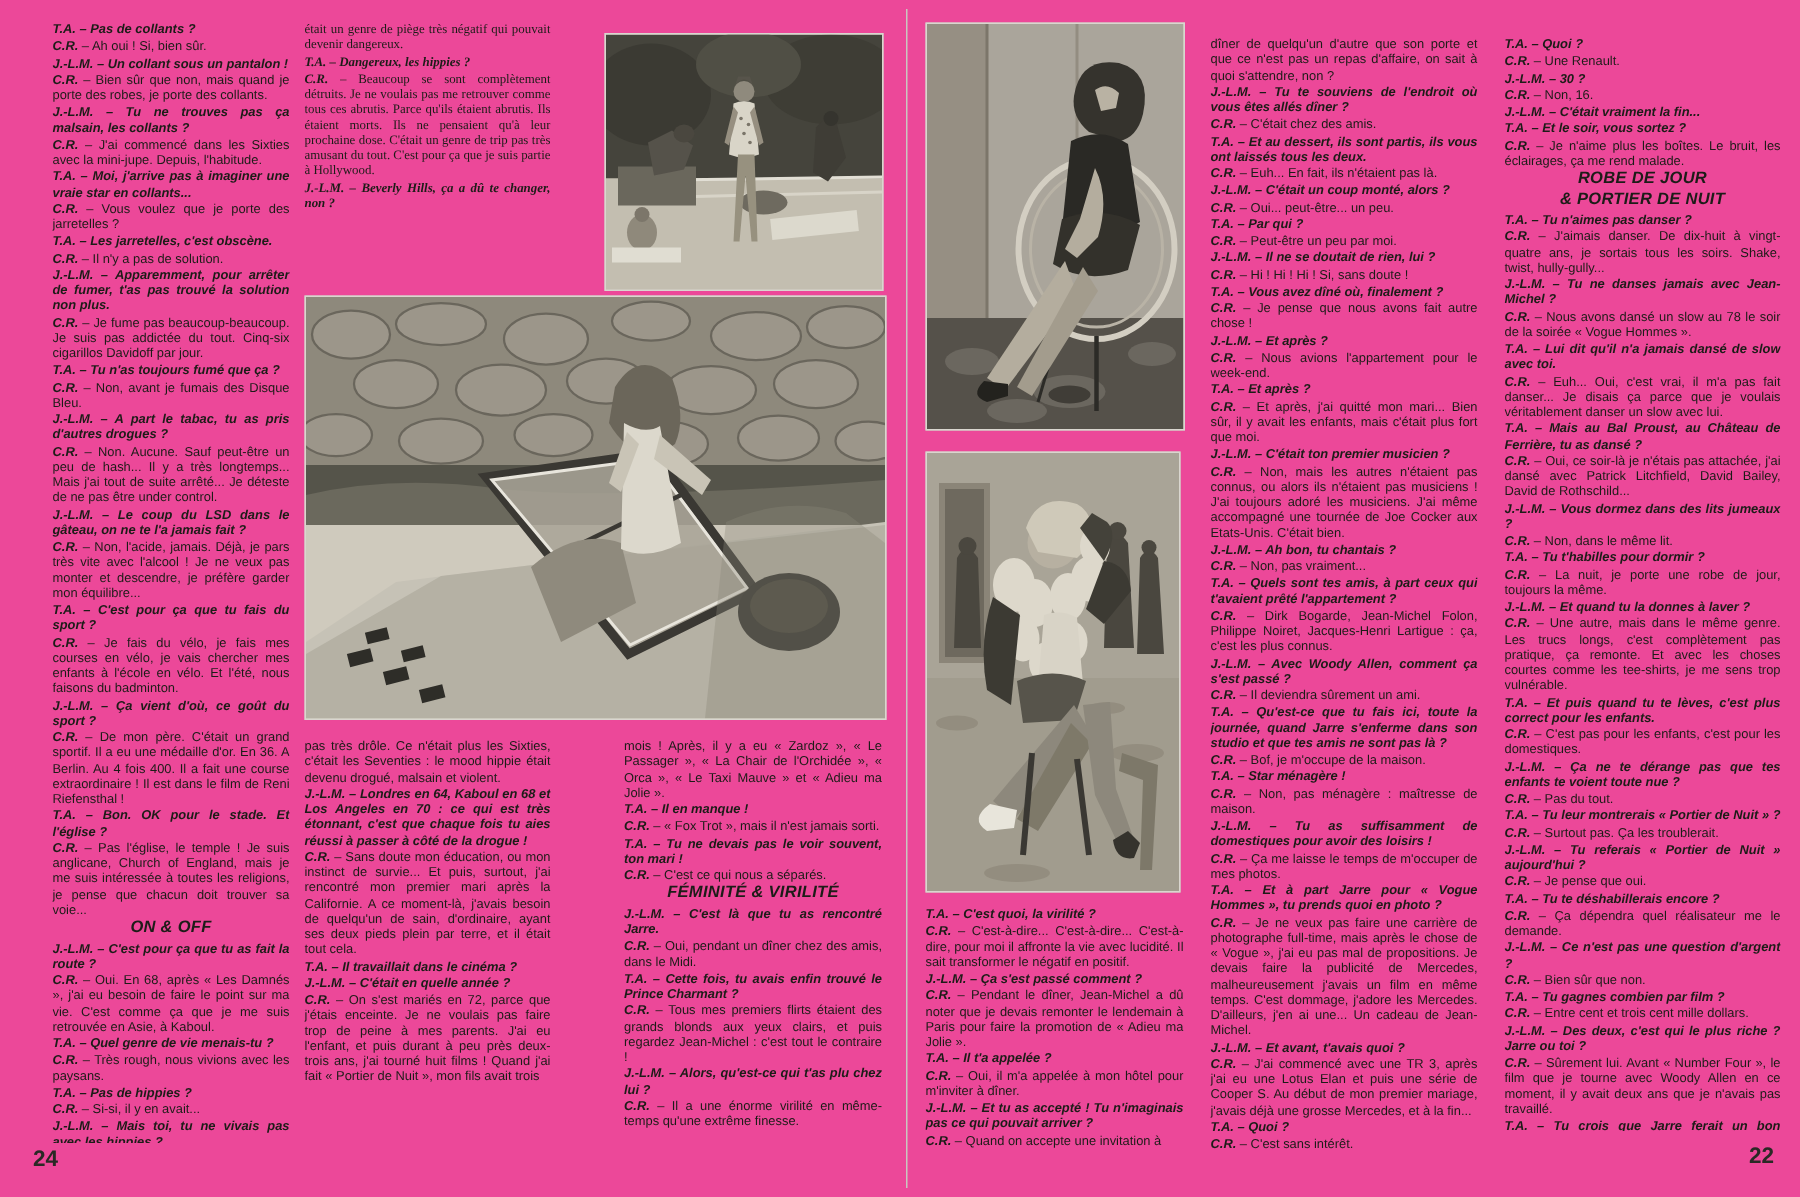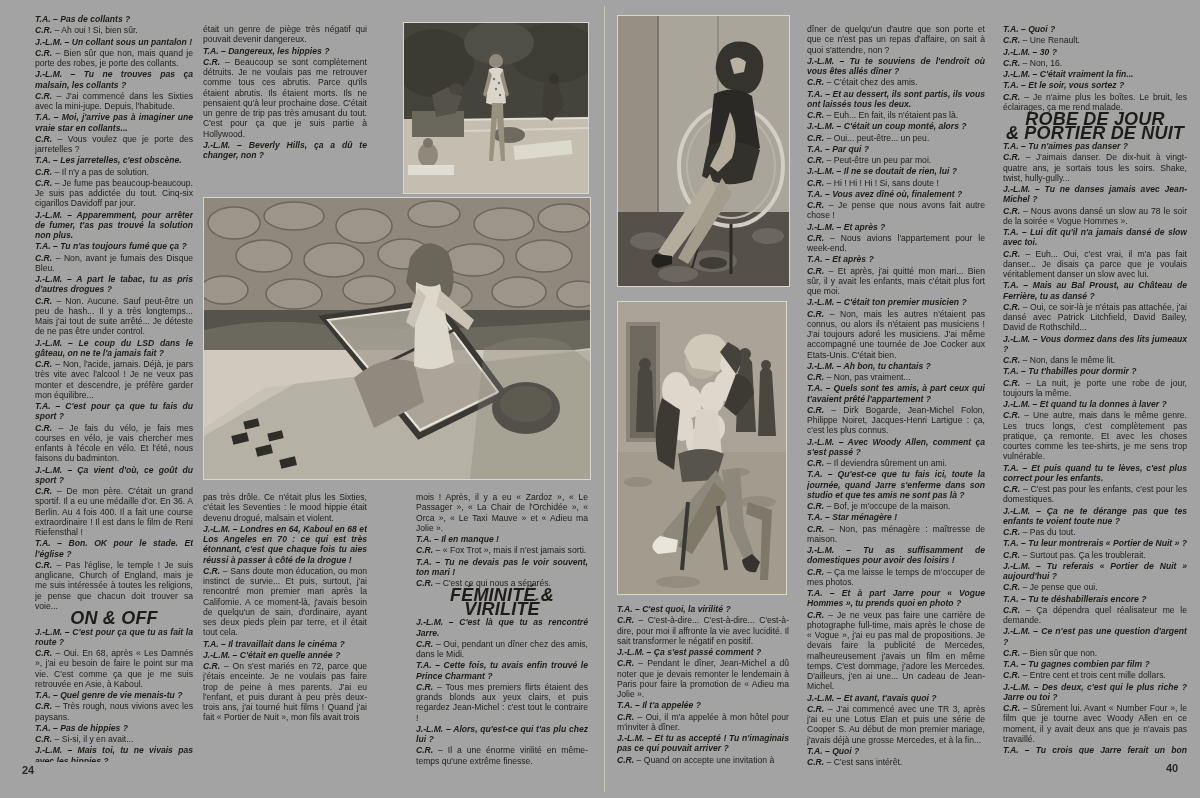--- a/index.html
+++ b/index.html
@@ -1,67 +1,67 @@
 <!DOCTYPE html>
 <html><head>
 <meta charset="utf-8">
 <style>
   html,body{margin:0;padding:0;background:#e8e6e0;}
   .spread{
     position:relative;width:1200px;height:798px;
-    background:#a3a3a3;
+    background:#ec4899;
     font-family:"Liberation Sans", sans-serif;
     color:#1d1c18;overflow:hidden;
   }
   .col{
     position:absolute;
     font-size:8.6px;line-height:10.25px;
     text-align:justify;overflow:hidden;
   }
   .col p{margin:0 0 1px 0;}
   .line.q{font-weight:bold;font-style:italic;}
   .speaker{font-weight:bold;font-style:italic;}
   .heading{
     text-align:center;font-weight:bold;font-style:italic;
-    font-size:18px;line-height:13.5px;margin:6px 0 4px 0;
+    font-size:11px;line-height:13.5px;margin:6px 0 4px 0;
     white-space:pre-line;letter-spacing:.2px;
   }
   .photo{
     position:absolute;overflow:hidden;
     border:1px solid #d9d6cf;background:#c9c5ba;
   }
   .photo svg{display:block;}
   .gutter{
     position:absolute;left:604px;top:6px;width:1px;height:786px;
     background:#c9c6bf;
   }
   .page-num{
-    position:absolute;font-size:11px;font-weight:bold;color:#2a2925;
+    position:absolute;font-size:15px;font-weight:bold;color:#2a2925;
   }
   .page-num.left{left:22px;top:764px;}
   .page-num.right{left:1166px;top:762px;}
 </style>
 </head>
 <body>
 
 <div class="spread">
 
   <div class="col" style="left:35px;top:14px;width:158px;height:748px;">
       <p class="line q"><span class="speaker">T.A.</span> – Pas de collants ?</p>
       <p class="line a"><span class="speaker">C.R.</span> – Ah oui ! Si, bien sûr.</p>
       <p class="line q"><span class="speaker">J.-L.M.</span> – Un collant sous un pantalon !</p>
       <p class="line a"><span class="speaker">C.R.</span> – Bien sûr que non, mais quand je porte des robes, je porte des collants.</p>
       <p class="line q"><span class="speaker">J.-L.M.</span> – Tu ne trouves pas ça malsain, les collants ?</p>
       <p class="line a"><span class="speaker">C.R.</span> – J'ai commencé dans les Sixties avec la mini-jupe. Depuis, l'habitude.</p>
       <p class="line q"><span class="speaker">T.A.</span> – Moi, j'arrive pas à imaginer une vraie star en collants...</p>
       <p class="line a"><span class="speaker">C.R.</span> – Vous voulez que je porte des jarretelles ?</p>
       <p class="line q"><span class="speaker">T.A.</span> – Les jarretelles, c'est obscène.</p>
       <p class="line a"><span class="speaker">C.R.</span> – Il n'y a pas de solution.</p>
+      <p class="line q"><span class="speaker">J.-L.M.</span> – Apparemment, pour arrêter de fumer, t'as pas trouvé la solution non plus.</p>
       <p class="line a"><span class="speaker">C.R.</span> – Je fume pas beaucoup-beaucoup. Je suis pas addictée du tout. Cinq-six cigarillos Davidoff par jour.</p>
-      <p class="line q"><span class="speaker">J.-L.M.</span> – Apparemment, pour arrêter de fumer, t'as pas trouvé la solution non plus.</p>
       <p class="line q"><span class="speaker">T.A.</span> – Tu n'as toujours fumé que ça ?</p>
       <p class="line a"><span class="speaker">C.R.</span> – Non, avant je fumais des Disque Bleu.</p>
       <p class="line q"><span class="speaker">J.-L.M.</span> – A part le tabac, tu as pris d'autres drogues ?</p>
       <p class="line a"><span class="speaker">C.R.</span> – Non. Aucune. Sauf peut-être un peu de hash... Il y a très longtemps... Mais j'ai tout de suite arrêté... Je déteste de ne pas être under control.</p>
       <p class="line q"><span class="speaker">J.-L.M.</span> – Le coup du LSD dans le gâteau, on ne te l'a jamais fait ?</p>
       <p class="line a"><span class="speaker">C.R.</span> – Non, l'acide, jamais. Déjà, je pars très vite avec l'alcool ! Je ne veux pas monter et descendre, je préfère garder mon équilibre...</p>
       <p class="line q"><span class="speaker">T.A.</span> – C'est pour ça que tu fais du sport ?</p>
       <p class="line a"><span class="speaker">C.R.</span> – Je fais du vélo, je fais mes courses en vélo, je vais chercher mes enfants à l'école en vélo. Et l'été, nous faisons du badminton.</p>
       <p class="line q"><span class="speaker">J.-L.M.</span> – Ça vient d'où, ce goût du sport ?</p>
       <p class="line a"><span class="speaker">C.R.</span> – De mon père. C'était un grand sportif. Il a eu une médaille d'or. En 36. A Berlin. Au 4 fois 400. Il a fait une course extraordinaire ! Il est dans le film de Reni Riefensthal !</p>
@@ -70,21 +70,21 @@
       <p class="heading">ON &amp; OFF</p>
       <p class="line q"><span class="speaker">J.-L.M.</span> – C'est pour ça que tu as fait la route ?</p>
       <p class="line a"><span class="speaker">C.R.</span> – Oui. En 68, après « Les Damnés », j'ai eu besoin de faire le point sur ma vie. C'est comme ça que je me suis retrouvée en Asie, à Kaboul.</p>
       <p class="line q"><span class="speaker">T.A.</span> – Quel genre de vie menais-tu ?</p>
       <p class="line a"><span class="speaker">C.R.</span> – Très rough, nous vivions avec les paysans.</p>
       <p class="line q"><span class="speaker">T.A.</span> – Pas de hippies ?</p>
       <p class="line a"><span class="speaker">C.R.</span> – Si-si, il y en avait...</p>
       <p class="line q"><span class="speaker">J.-L.M.</span> – Mais toi, tu ne vivais pas avec les hippies ?</p>
     </div>
 
-  <div class="col" style="left:203px;top:24px;width:164px;height:182px;">
+  <div class="col" style="left:203px;top:14px;width:164px;height:182px;font-family:Liberation Serif, serif;">
       <p class="line cont">était un genre de piège très négatif qui pouvait devenir dangereux.</p>
       <p class="line q"><span class="speaker">T.A.</span> – Dangereux, les hippies ?</p>
       <p class="line a"><span class="speaker">C.R.</span> – Beaucoup se sont complètement détruits. Je ne voulais pas me retrouver comme tous ces abrutis. Parce qu'ils étaient abrutis. Ils étaient morts. Ils ne pensaient qu'à leur prochaine dose. C'était un genre de trip pas très amusant du tout. C'est pour ça que je suis partie à Hollywood.</p>
       <p class="line q"><span class="speaker">J.-L.M.</span> – Beverly Hills, ça a dû te changer, non ?</p>
     </div>
 
   <div class="photo" style="left:403px;top:22px;width:184px;height:170px;" role="img" aria-label="black-and-white photo: young woman standing in patterned swimsuit at a poolside, bathers and railing behind">
     <svg width="184" height="170" viewBox="0 0 184 170">
       <rect width="184" height="170" fill="#bdb8ab"></rect>
       <rect width="184" height="96" fill="#45443c"></rect>
@@ -360,15 +360,15 @@
       <p class="line q"><span class="speaker">J.-L.M.</span> – Ce n'est pas une question d'argent ?</p>
       <p class="line a"><span class="speaker">C.R.</span> – Bien sûr que non.</p>
       <p class="line q"><span class="speaker">T.A.</span> – Tu gagnes combien par film ?</p>
       <p class="line a"><span class="speaker">C.R.</span> – Entre cent et trois cent mille dollars.</p>
       <p class="line q"><span class="speaker">J.-L.M.</span> – Des deux, c'est qui le plus riche ? Jarre ou toi ?</p>
       <p class="line a"><span class="speaker">C.R.</span> – Sûrement lui. Avant « Number Four », le film que je tourne avec Woody Allen en ce moment, il y avait deux ans que je n'avais pas travaillé.</p>
       <p class="line q"><span class="speaker">T.A.</span> – Tu crois que Jarre ferait un bon comédien ?</p>
     </div>
 
   <div class="page-num left">24</div>
-  <div class="page-num right">40</div>
+  <div class="page-num right">22</div>
 
 </div>
 
 </body></html>

